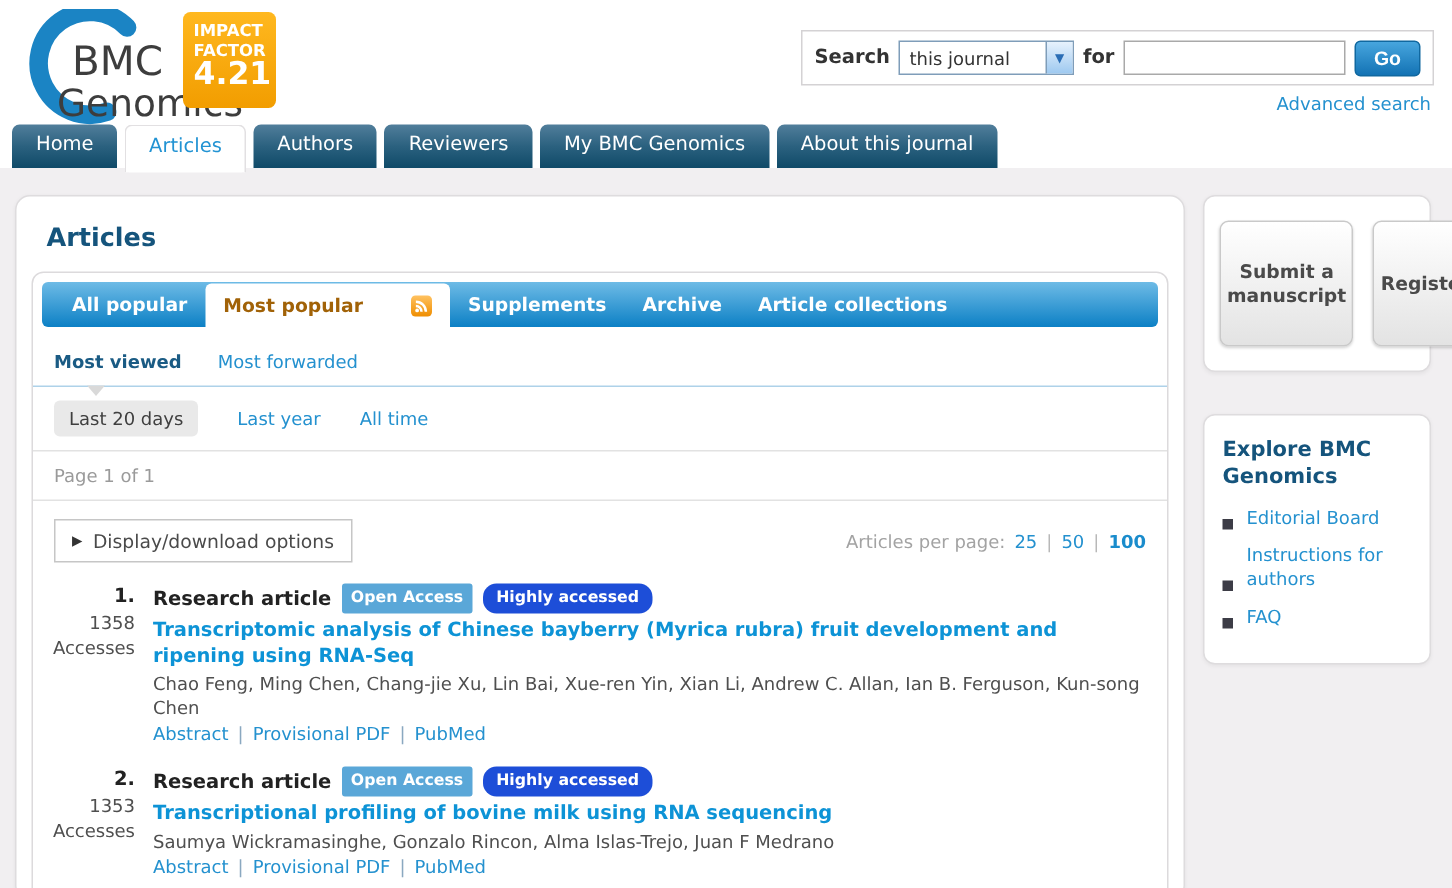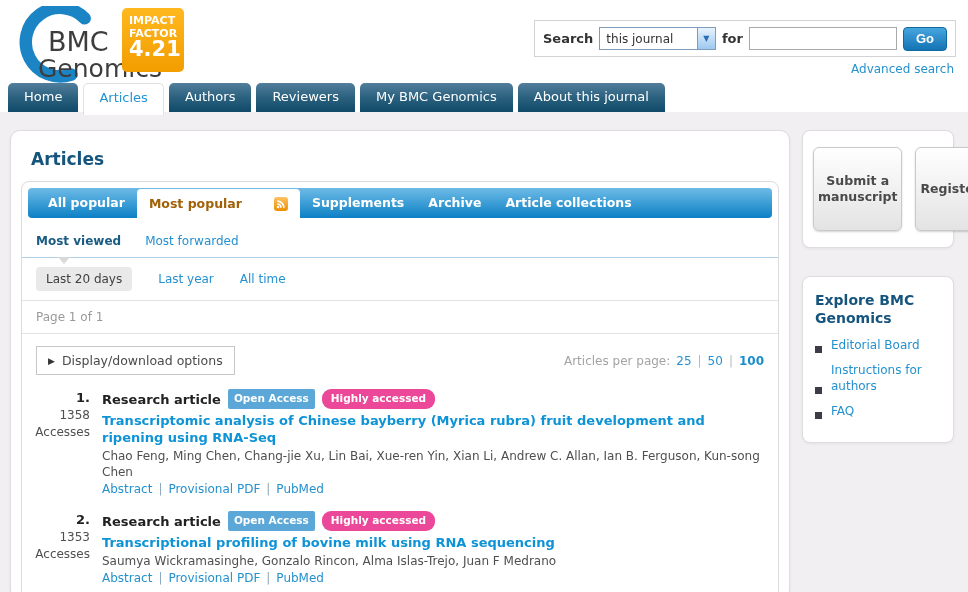--- a/index.html
+++ b/index.html
@@ -141,21 +141,21 @@
   .article-number { font-weight: bold; color: #222; font-size: 13px; line-height: 17px; }
   .article-accesses { color: #4f4f4f; line-height: 15px; margin-top: 2px; }
   .article-body { flex: 1; }
   .article-typeline { display: flex; align-items: center; gap: 7px; line-height: 17px; }
   .article-type { font-weight: bold; color: #222; font-size: 13px; }
   .badge-open-access {
     background: #5aa7d8; color: #fff; font-weight: bold; font-size: 10.5px;
     padding: 1px 6px 2px; border-radius: 2px; white-space: nowrap;
   }
   .badge-highly-accessed {
-    background: #ec4899; color: #fff; font-weight: bold; font-size: 10.5px;
+    background: #1d4ed8; color: #fff; font-weight: bold; font-size: 10.5px;
     padding: 1px 9px 2px; border-radius: 9px; white-space: nowrap;
   }
   .article-title { display: block; color: #0d93d6; font-weight: bold; font-size: 13px; line-height: 17px; margin: 3px 0 2px; }
   .article-authors { color: #4f4f4f; line-height: 16px; }
   .article-links { margin-top: 2px; display: flex; gap: 6px; }
   .article-link { color: #2491cf; }
   .link-sep { color: #8aa8c0; }
 
   
   .sidebar { width: 152px; display: flex; flex-direction: column; }

